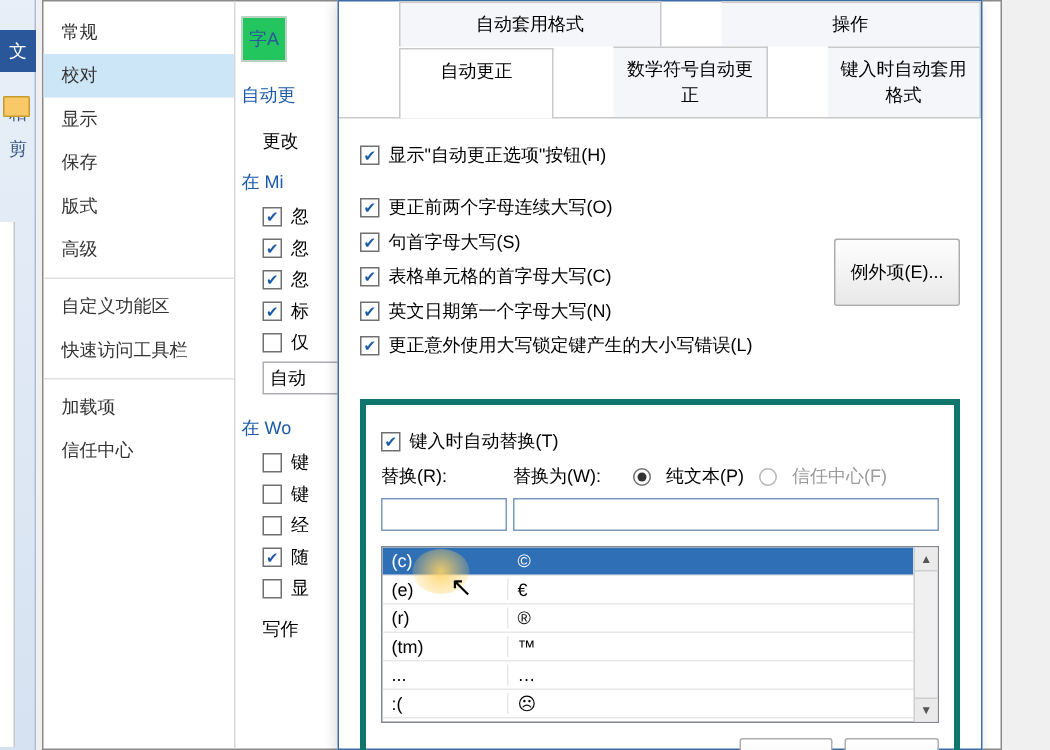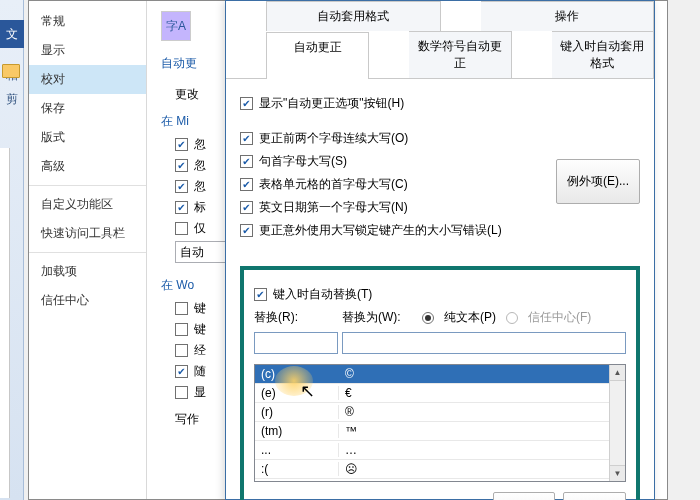--- a/index.html
+++ b/index.html
@@ -6,28 +6,28 @@
   body { background: #f0f0f0; width: 700px; height: 500px; overflow: hidden; position: relative; }
 
   
   .ribbon-strip { position: absolute; left: 0; top: 0; width: 24px; height: 500px; background: linear-gradient(#e8eff8,#d6e2f1); border-right: 1px solid #a7bdd9; }
   .ribbon-btn { width: 22px; height: 22px; margin: 2px 1px; display:flex; align-items:center; justify-content:center; color:#3b5b86; }
   .ribbon-tab { position:absolute; left:0; top:20px; width:24px; height:28px; background:#2a579a; color:#fff; display:flex; align-items:center; justify-content:center; }
   .ribbon-folder { position:absolute; left:2px; top:64px; width:18px; height:14px; background:#f9c967; border:1px solid #c79a2e; border-radius:1px; }
 
   
   .options-dialog { position: absolute; left: 28px; top: 0; width: 640px; height: 500px; background: #fff; border: 1px solid #8a8a8a; }
-  .options-dialog .side-nav { position: absolute; left: 0; top: 0; width: 118px; height: 100%; border-right: 1px solid #d9d9d9; padding-top: 6px; }
+  .options-dialog .side-nav { position: absolute; left: 0; top: 0; width: 128px; height: 100%; border-right: 1px solid #d9d9d9; padding-top: 6px; }
   .side-item { padding: 6px 12px; color: #333; cursor: pointer; }
   .side-item.selected { background: #cde6f7; }
   .side-divider { height:1px; background:#e0e0e0; margin:4px 0; }
 
   .options-main { position: absolute; left: 118px; top: 0; right: 0; bottom: 0; padding: 10px 14px; overflow: hidden; }
   .options-header { display:flex; align-items:center; gap:8px; margin-bottom:14px; }
-  .options-header .icon-box { width:30px; height:30px; display:flex; align-items:center; justify-content:center; color:#2a579a; border:1px solid #ccc; background:#c4b5fd; }
+  .options-header .icon-box { width:30px; height:30px; display:flex; align-items:center; justify-content:center; color:#2a579a; border:1px solid #ccc; background:#22c55e; }
   .section-title { color:#1a5aa8; margin:8px 0 6px 0; font-weight:normal; }
   .opt-row { display:flex; align-items:center; gap:6px; margin:4px 0 4px 14px; }
   .opt-check { width:13px; height:13px; border:1px solid #707070; background:#fff; display:inline-flex; align-items:center; justify-content:center; font-size:10px; color:#1a5aa8; }
   .opt-check.checked::before { content:"✔"; }
   .opt-select { border:1px solid #abadb3; padding:2px 4px; font-size:12px; width:160px; height:22px; display:flex; align-items:center; justify-content:space-between; }
   .chev { font-size:9px; color:#555; }
 
   
   .ac-dialog { position:absolute; left:225px; top:0; width:430px; height:500px; background:#fff; border:1px solid #3b6ea5; box-shadow: -2px 2px 8px rgba(0,0,0,.15); }
   .ac-tabs-outer { border-bottom:1px solid #c9c9c9; }
@@ -78,22 +78,22 @@
   <div class="ribbon-tab">文</div>
   <div class="ribbon-folder"></div>
   <div class="ribbon-btn" style="margin-top:64px">粘</div>
   <div class="ribbon-btn">剪</div>
 </div>
 <div class="ruler-strip"></div>
 
 <div class="options-dialog">
   <div class="side-nav">
     <div class="side-item">常规</div>
+    <div class="side-item selected">校对</div>
     <div class="side-item">显示</div>
-    <div class="side-item selected">校对</div>
     <div class="side-item">保存</div>
     <div class="side-item">版式</div>
     <div class="side-item">高级</div>
     <div class="side-divider"></div>
     <div class="side-item">自定义功能区</div>
     <div class="side-item">快速访问工具栏</div>
     <div class="side-divider"></div>
     <div class="side-item">加载项</div>
     <div class="side-item">信任中心</div>
   </div>

